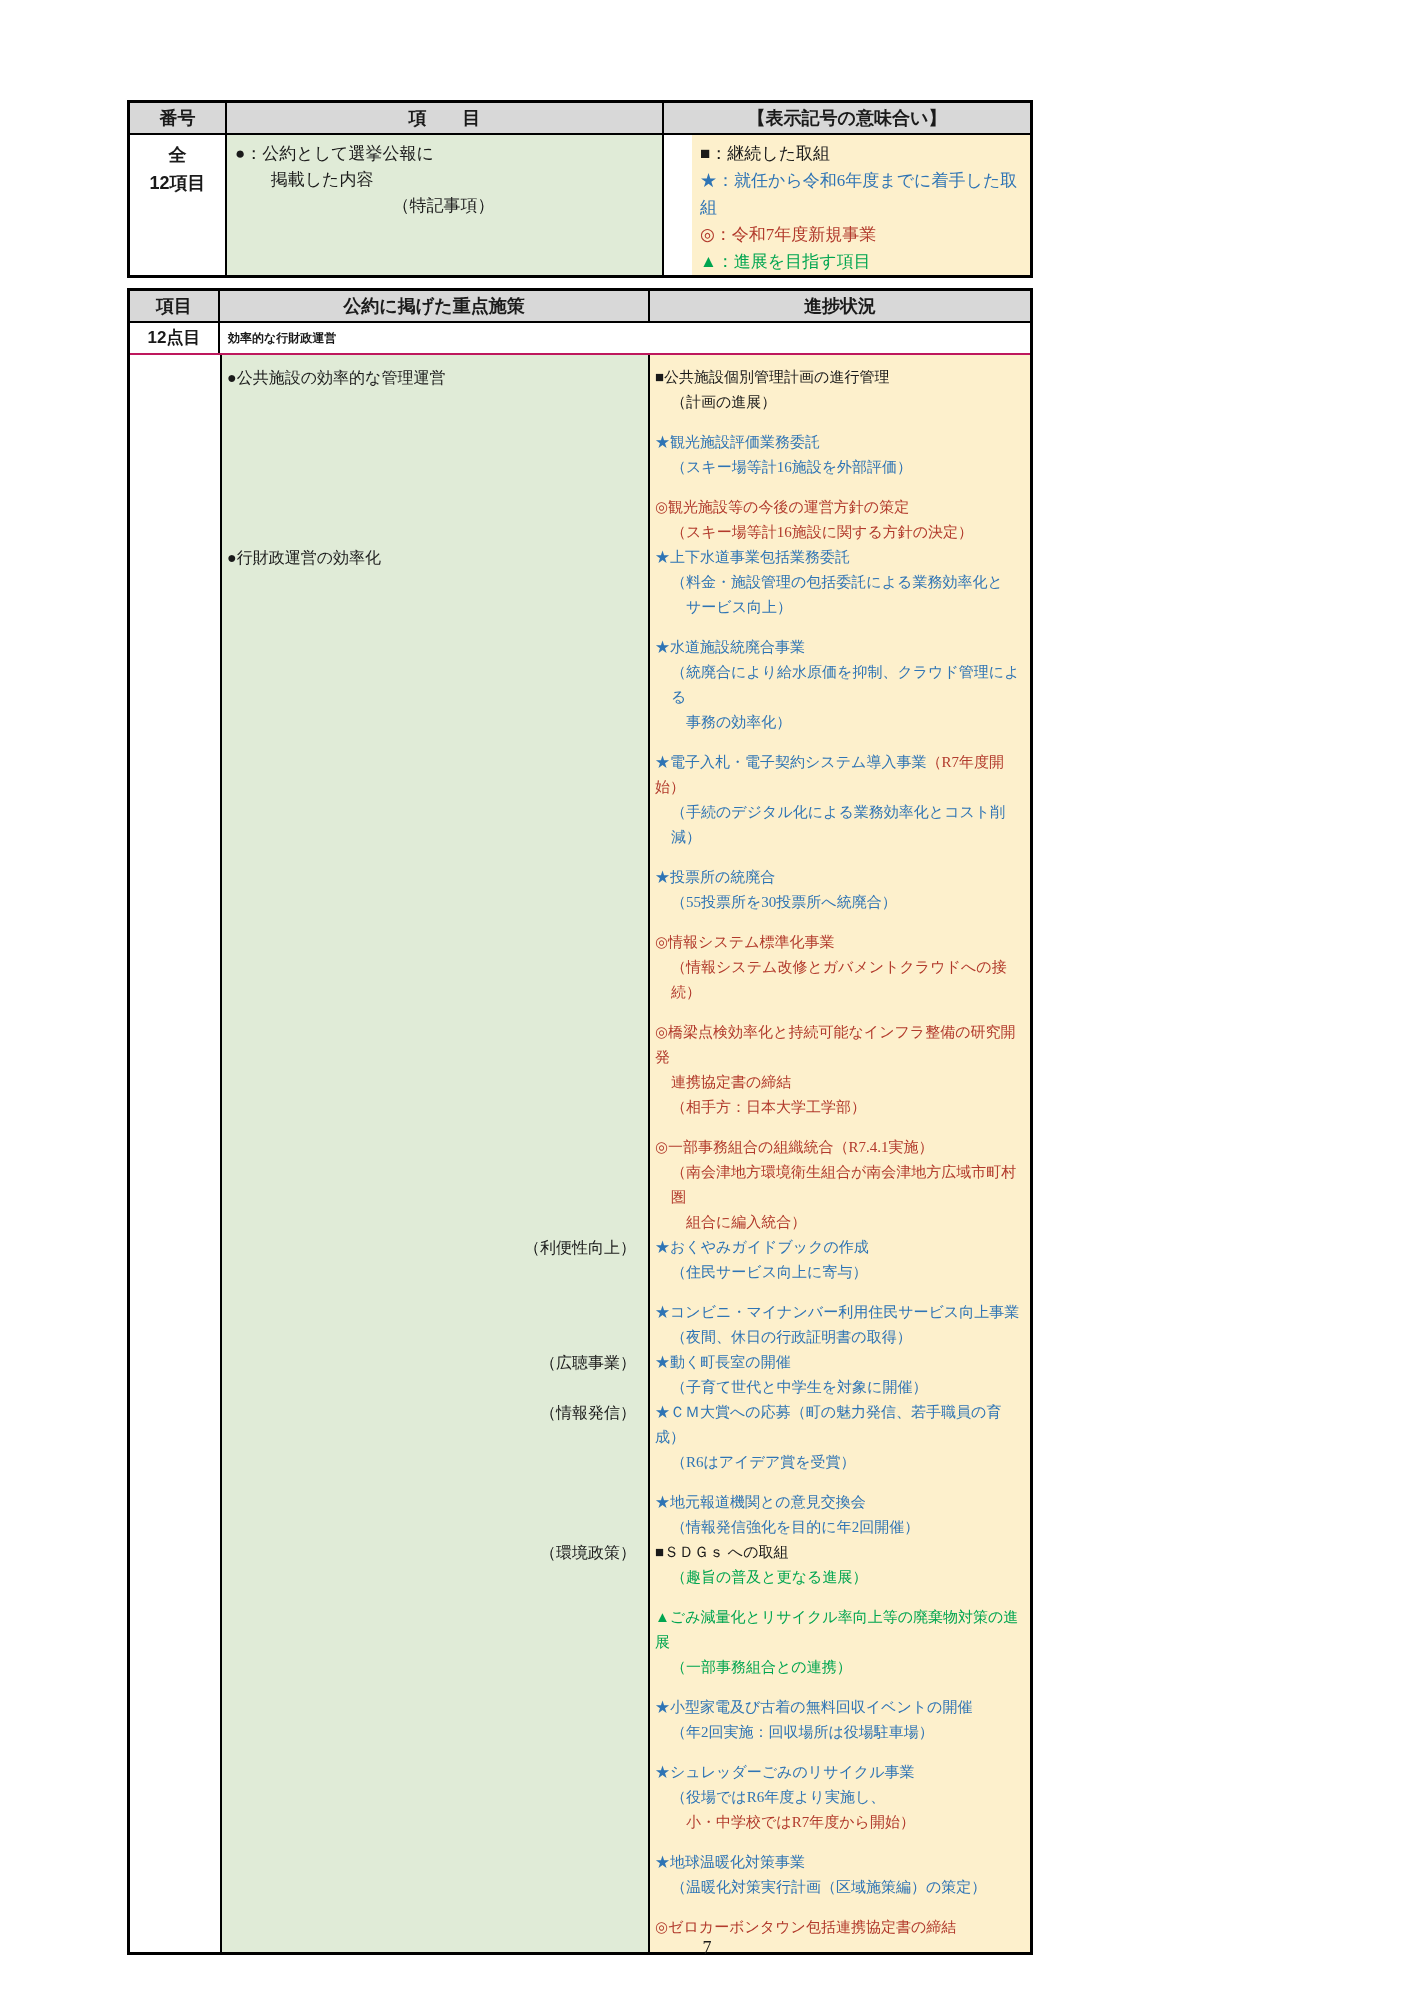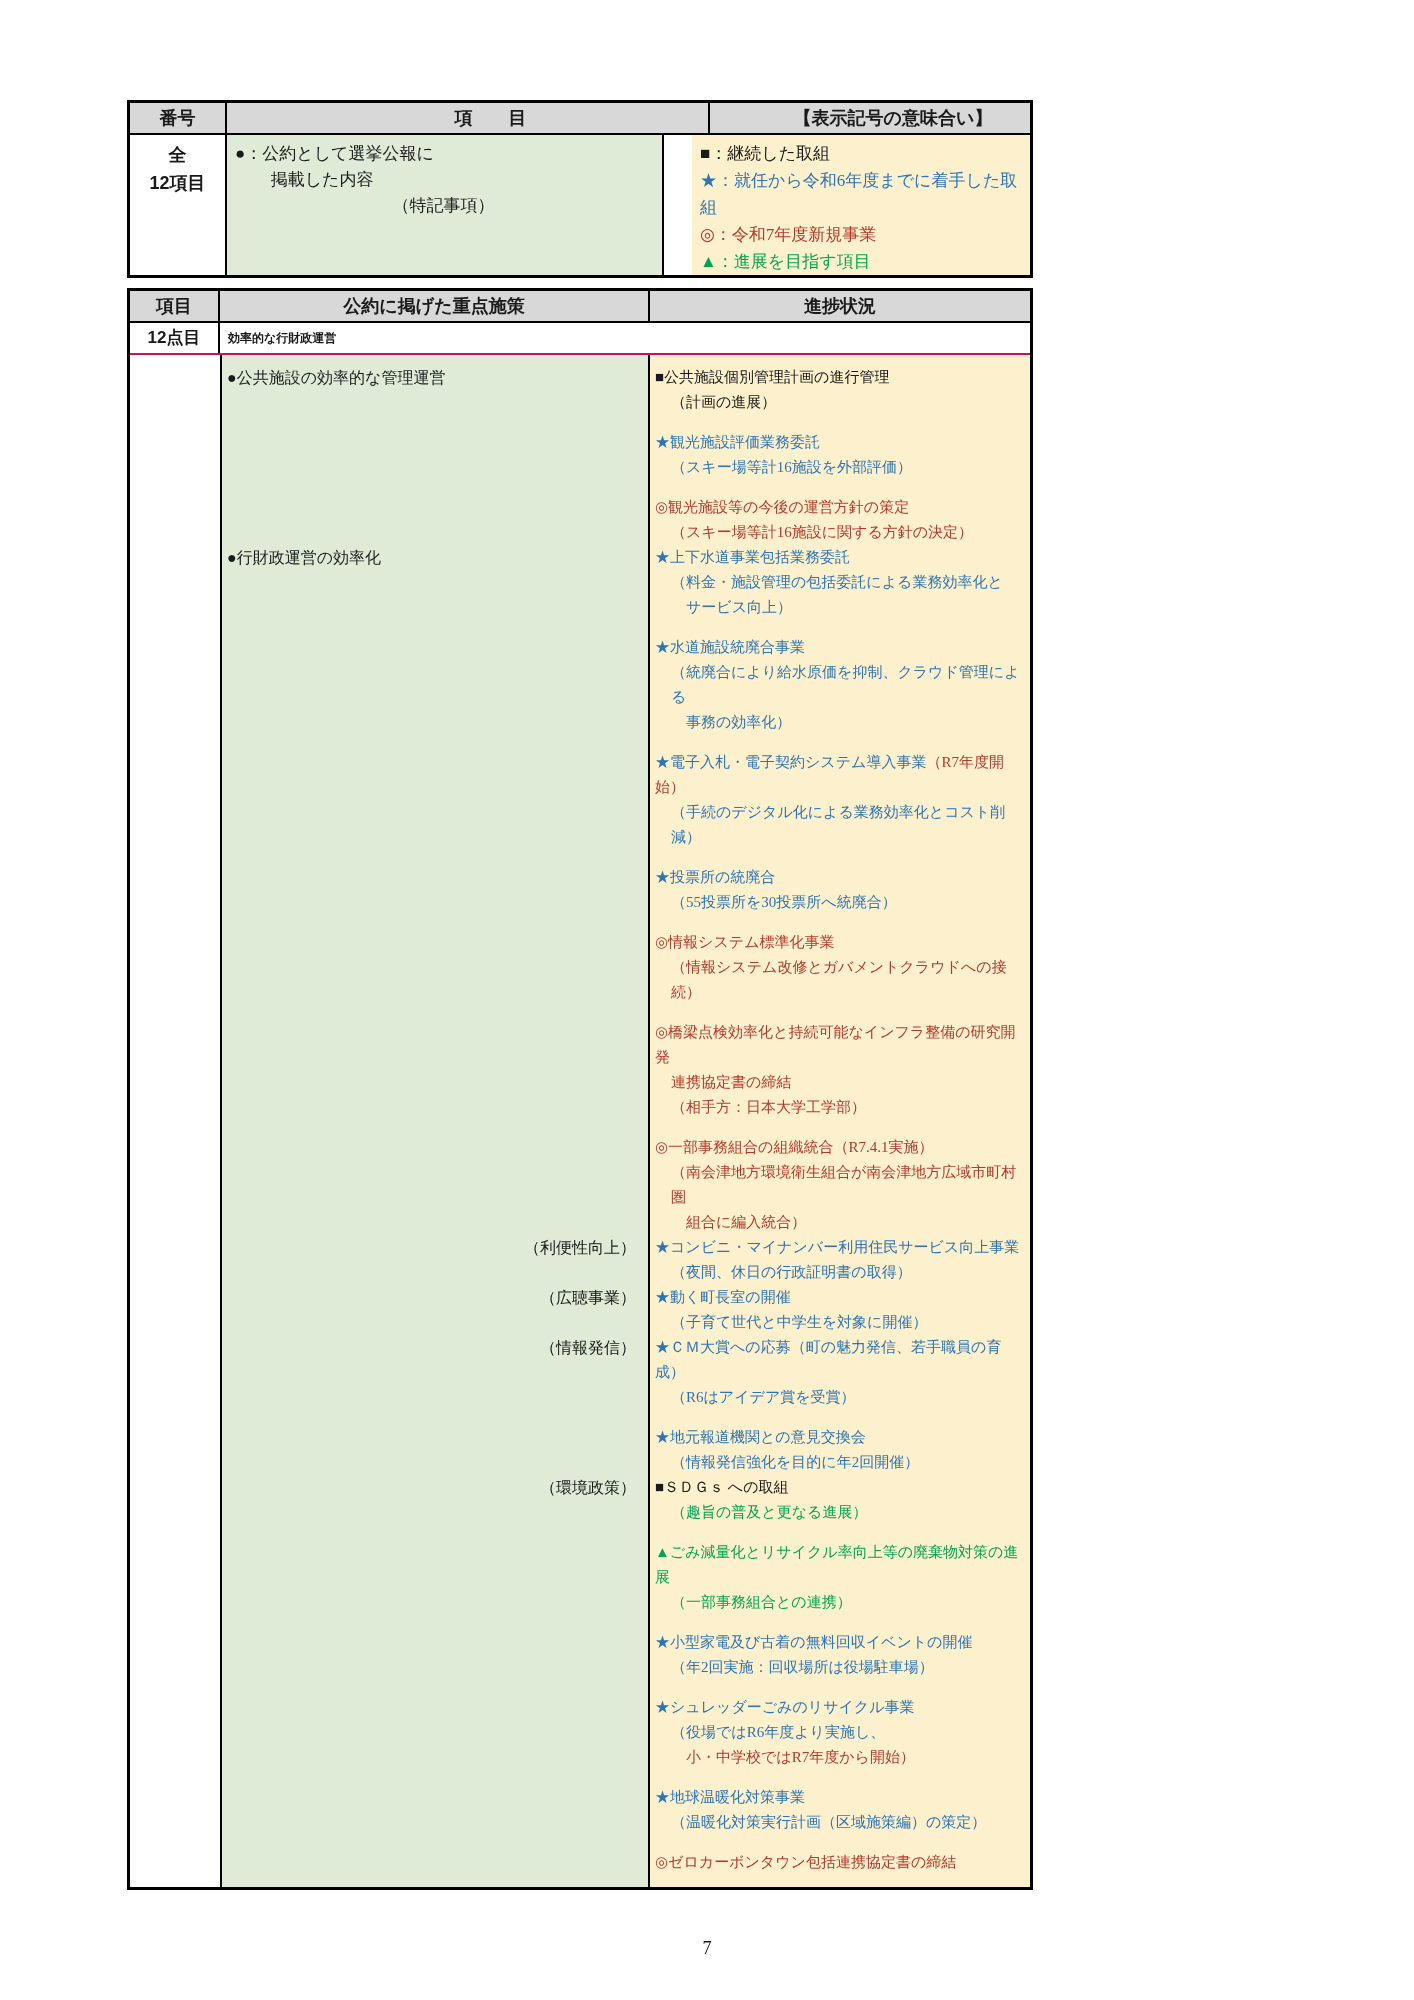--- a/index.html
+++ b/index.html
@@ -7,21 +7,21 @@
     --bg-header:#d8d8d8; --bg-green:#e0ebd7; --bg-cream:#fdf0cc;
   }
   html,body{margin:0;padding:0;background:#fff;}
   .page{position:relative;width:1414px;height:2000px;background:#fff;overflow:hidden;
         font-family:"Liberation Serif","DejaVu Serif",serif;color:var(--c-black);}
   .tbl{position:absolute;left:127px;width:906px;border:3px solid #000;background:#fff;box-sizing:border-box;}
 
   
   .t1{top:100px;}
   .t1-head,.t1-body{display:grid;grid-template-columns:97px 437px 1fr;}
-  .t1-head{background:var(--bg-header);border-bottom:2px solid #000;gap:46px;}
+  .t1-head{background:var(--bg-header);border-bottom:2px solid #000;}
   .hcell{font-family:"Liberation Sans","DejaVu Sans",sans-serif;font-weight:bold;font-size:18px;
          line-height:30px;text-align:center;}
   .bdr-r{border-right:2px solid #000;}
   .t1-body{min-height:112px;}
   .numcell{text-align:center;font-family:"Liberation Sans","DejaVu Sans",sans-serif;font-weight:bold;
            font-size:18px;line-height:28px;padding-top:6px;background:#fff;}
   .itemcell{background:var(--bg-green);font-size:17px;line-height:26px;padding:6px 6px 0 8px;}
   .itemcell .ind{padding-left:2.1em;}
   .itemcell .note{text-align:center;margin-top:0;padding-right:4px;}
   .symcell{background:var(--bg-cream);font-size:17px;line-height:27px;padding:5px 4px 0 8px;margin-left:28px;}
@@ -139,20 +139,24 @@
           </div>
           <div class="item">
             <div class="line"><span class="c-red">◎一部事務組合の組織統合（R7.4.1実施）</span></div>
             <div class="line i1"><span class="c-red">（南会津地方環境衛生組合が南会津地方広域市町村圏</span></div>
             <div class="line i2"><span class="c-red">組合に編入統合）</span></div>
           </div>
         </div>
         <div class="sec-label right" style="grid-row: 3;">（利便性向上）</div>
         <div class="sec-items" style="grid-row: 3;">
           <div class="item">
+            <div class="line"><span class="c-blue">★おくやみガイドブックの作成</span></div>
+            <div class="line i1"><span class="c-blue">（住民サービス向上に寄与）</span></div>
+          </div>
+          <div class="item">
             <div class="line"><span class="c-blue">★コンビニ・マイナンバー利用住民サービス向上事業</span></div>
             <div class="line i1"><span class="c-blue">（夜間、休日の行政証明書の取得）</span></div>
           </div>
         </div>
         <div class="sec-label right" style="grid-row: 4;">（広聴事業）</div>
         <div class="sec-items" style="grid-row: 4;">
           <div class="item">
             <div class="line"><span class="c-blue">★動く町長室の開催</span></div>
             <div class="line i1"><span class="c-blue">（子育て世代と中学生を対象に開催）</span></div>
           </div>

